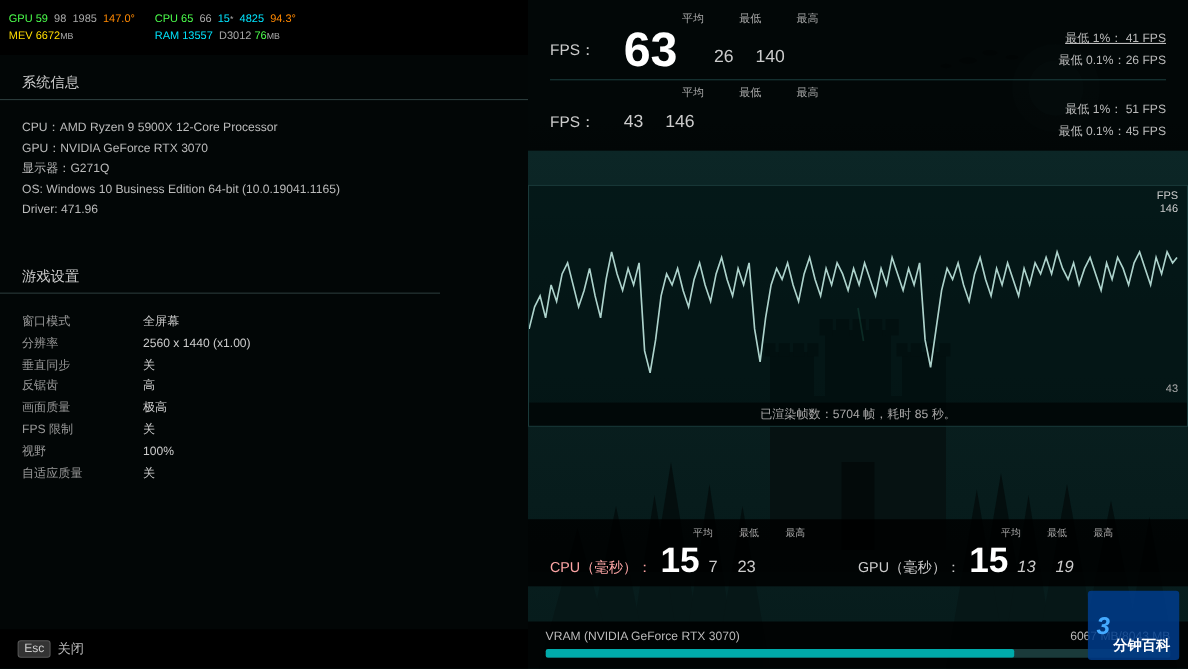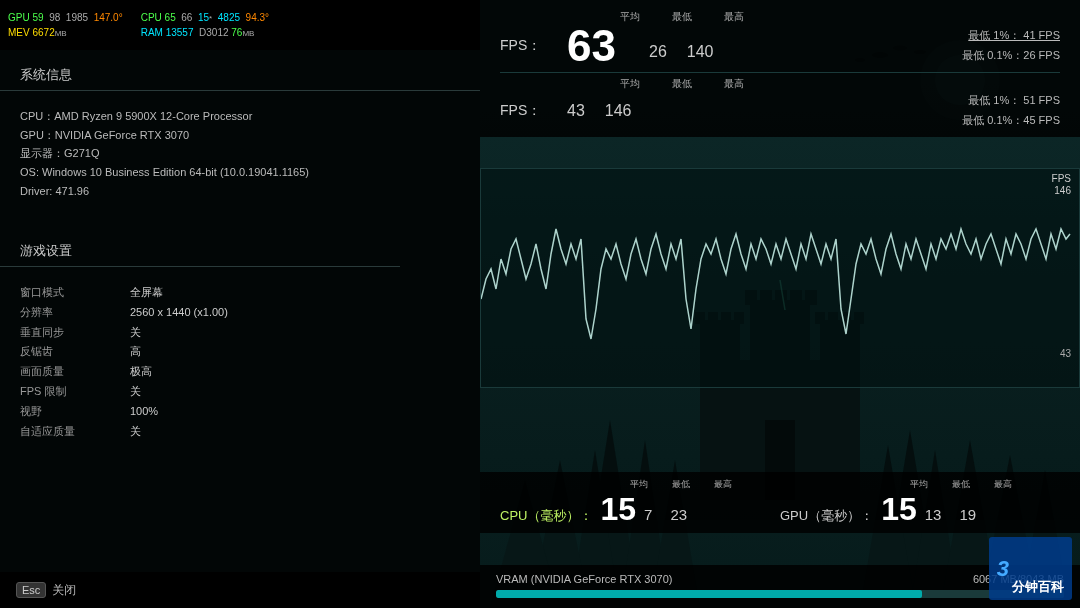--- a/index.html
+++ b/index.html
@@ -349,51 +349,52 @@
     <svg width="590" height="190" viewBox="0 0 590 190" style="position:absolute;top:10px;left:0;">
       <defs>
         <linearGradient id="waveGrad" x1="0" y1="0" x2="0" y2="1">
           <stop offset="0%" stop-color="#e0f0f0" stop-opacity="0.9"></stop>
           <stop offset="100%" stop-color="#4aaa99" stop-opacity="0.2"></stop>
         </linearGradient>
       </defs>
 
       <polyline points="0,120 5,100 10,90 15,110 20,80 25,95 30,70 35,60 40,80 45,100 50,85 55,65 60,90 65,110 70,75 75,50 80,70 85,85 90,65 95,80 100,60 105,140 110,160 115,130 120,90 125,70 130,80 135,65 140,85 145,100 150,75 155,60 160,80 165,95 170,70 175,55 180,75 185,90 190,65 195,80 200,60 205,120 210,150 215,110 220,80 225,65 230,75 235,60 240,80 245,95 250,70 255,55 260,75 265,90 270,65 275,80 280,60 285,70 290,85 295,65 300,80 305,60 310,75 315,90 320,65 325,80 330,55 335,70 340,85 345,65 350,80 355,60 360,130 365,155 370,120 375,85 380,65 385,75 390,60 395,80 400,95 405,70 410,55 415,75 420,90 425,65 430,80 435,60 440,75 445,90 450,65 455,80 460,60 465,70 470,55 475,70 480,50 485,65 490,75 495,60 500,80 505,65 510,55 515,70 520,85 525,60 530,75 535,55 540,65 545,80 550,60 555,50 560,65 565,80 570,55 575,70 580,50 585,60 589,55" fill="none" stroke="#c0e8e0" stroke-width="1.5" opacity="0.9"></polyline>
     </svg>
+    <div style="position:absolute; bottom:0; left:0; right:0; background:rgba(0,0,0,0.6); padding:3px 0; text-align:center; font-size:11px; color:#aaa;">已渲染帧数：5704 帧，耗时 85 秒。</div>
   </div>
 
   <div style="position:absolute; bottom:75px; left:0; width:600px; background:rgba(0,0,0,0.82); padding:6px 20px 8px;">
     <div style="display:flex; align-items:flex-start; gap:0;">
 
       <div style="flex:1;">
         <div style="display:flex; font-size:9px; color:#aaa; margin-left:130px; gap:24px; margin-bottom:2px;">
           <span>平均</span>
           <span>最低</span>
           <span>最高</span>
         </div>
         <div style="display:flex; align-items:baseline; gap:8px;">
-          <span style="font-size:13px; color:#bef264;">CPU（毫秒）：</span>
+          <span style="font-size:13px; color:#fca5a5;">CPU（毫秒）：</span>
           <span style="font-size:32px; font-weight:bold; color:#fff; line-height:1;">15</span>
           <div style="display:flex; gap:18px; align-items:baseline;">
             <span style="font-size:15px; color:#ccc;">7</span>
             <span style="font-size:15px; color:#ccc;">23</span>
           </div>
         </div>
       </div>
 
       <div style="flex:1;">
         <div style="display:flex; font-size:9px; color:#aaa; margin-left:130px; gap:24px; margin-bottom:2px;">
           <span>平均</span>
           <span>最低</span>
           <span>最高</span>
         </div>
         <div style="display:flex; align-items:baseline; gap:8px;">
           <span style="font-size:13px; color:#ccc;">GPU（毫秒）：</span>
           <span style="font-size:32px; font-weight:bold; color:#fff; line-height:1;">15</span>
-          <div style="display:flex; gap:18px; align-items:flex-end;">
+          <div style="display:flex; gap:18px; align-items:flex-end;font-style:italic;">
             <span style="font-size:15px; color:#ccc;">13</span>
             <span style="font-size:15px; color:#ccc;">19</span>
           </div>
         </div>
       </div>
     </div>
   </div>
 
   <div style="position:absolute; bottom:0; left:0; width:600px; background:rgba(0,0,0,0.85); padding:8px 16px 10px;">
     <div style="display:flex; justify-content:space-between; font-size:11px; color:#bbb; margin-bottom:5px;">

